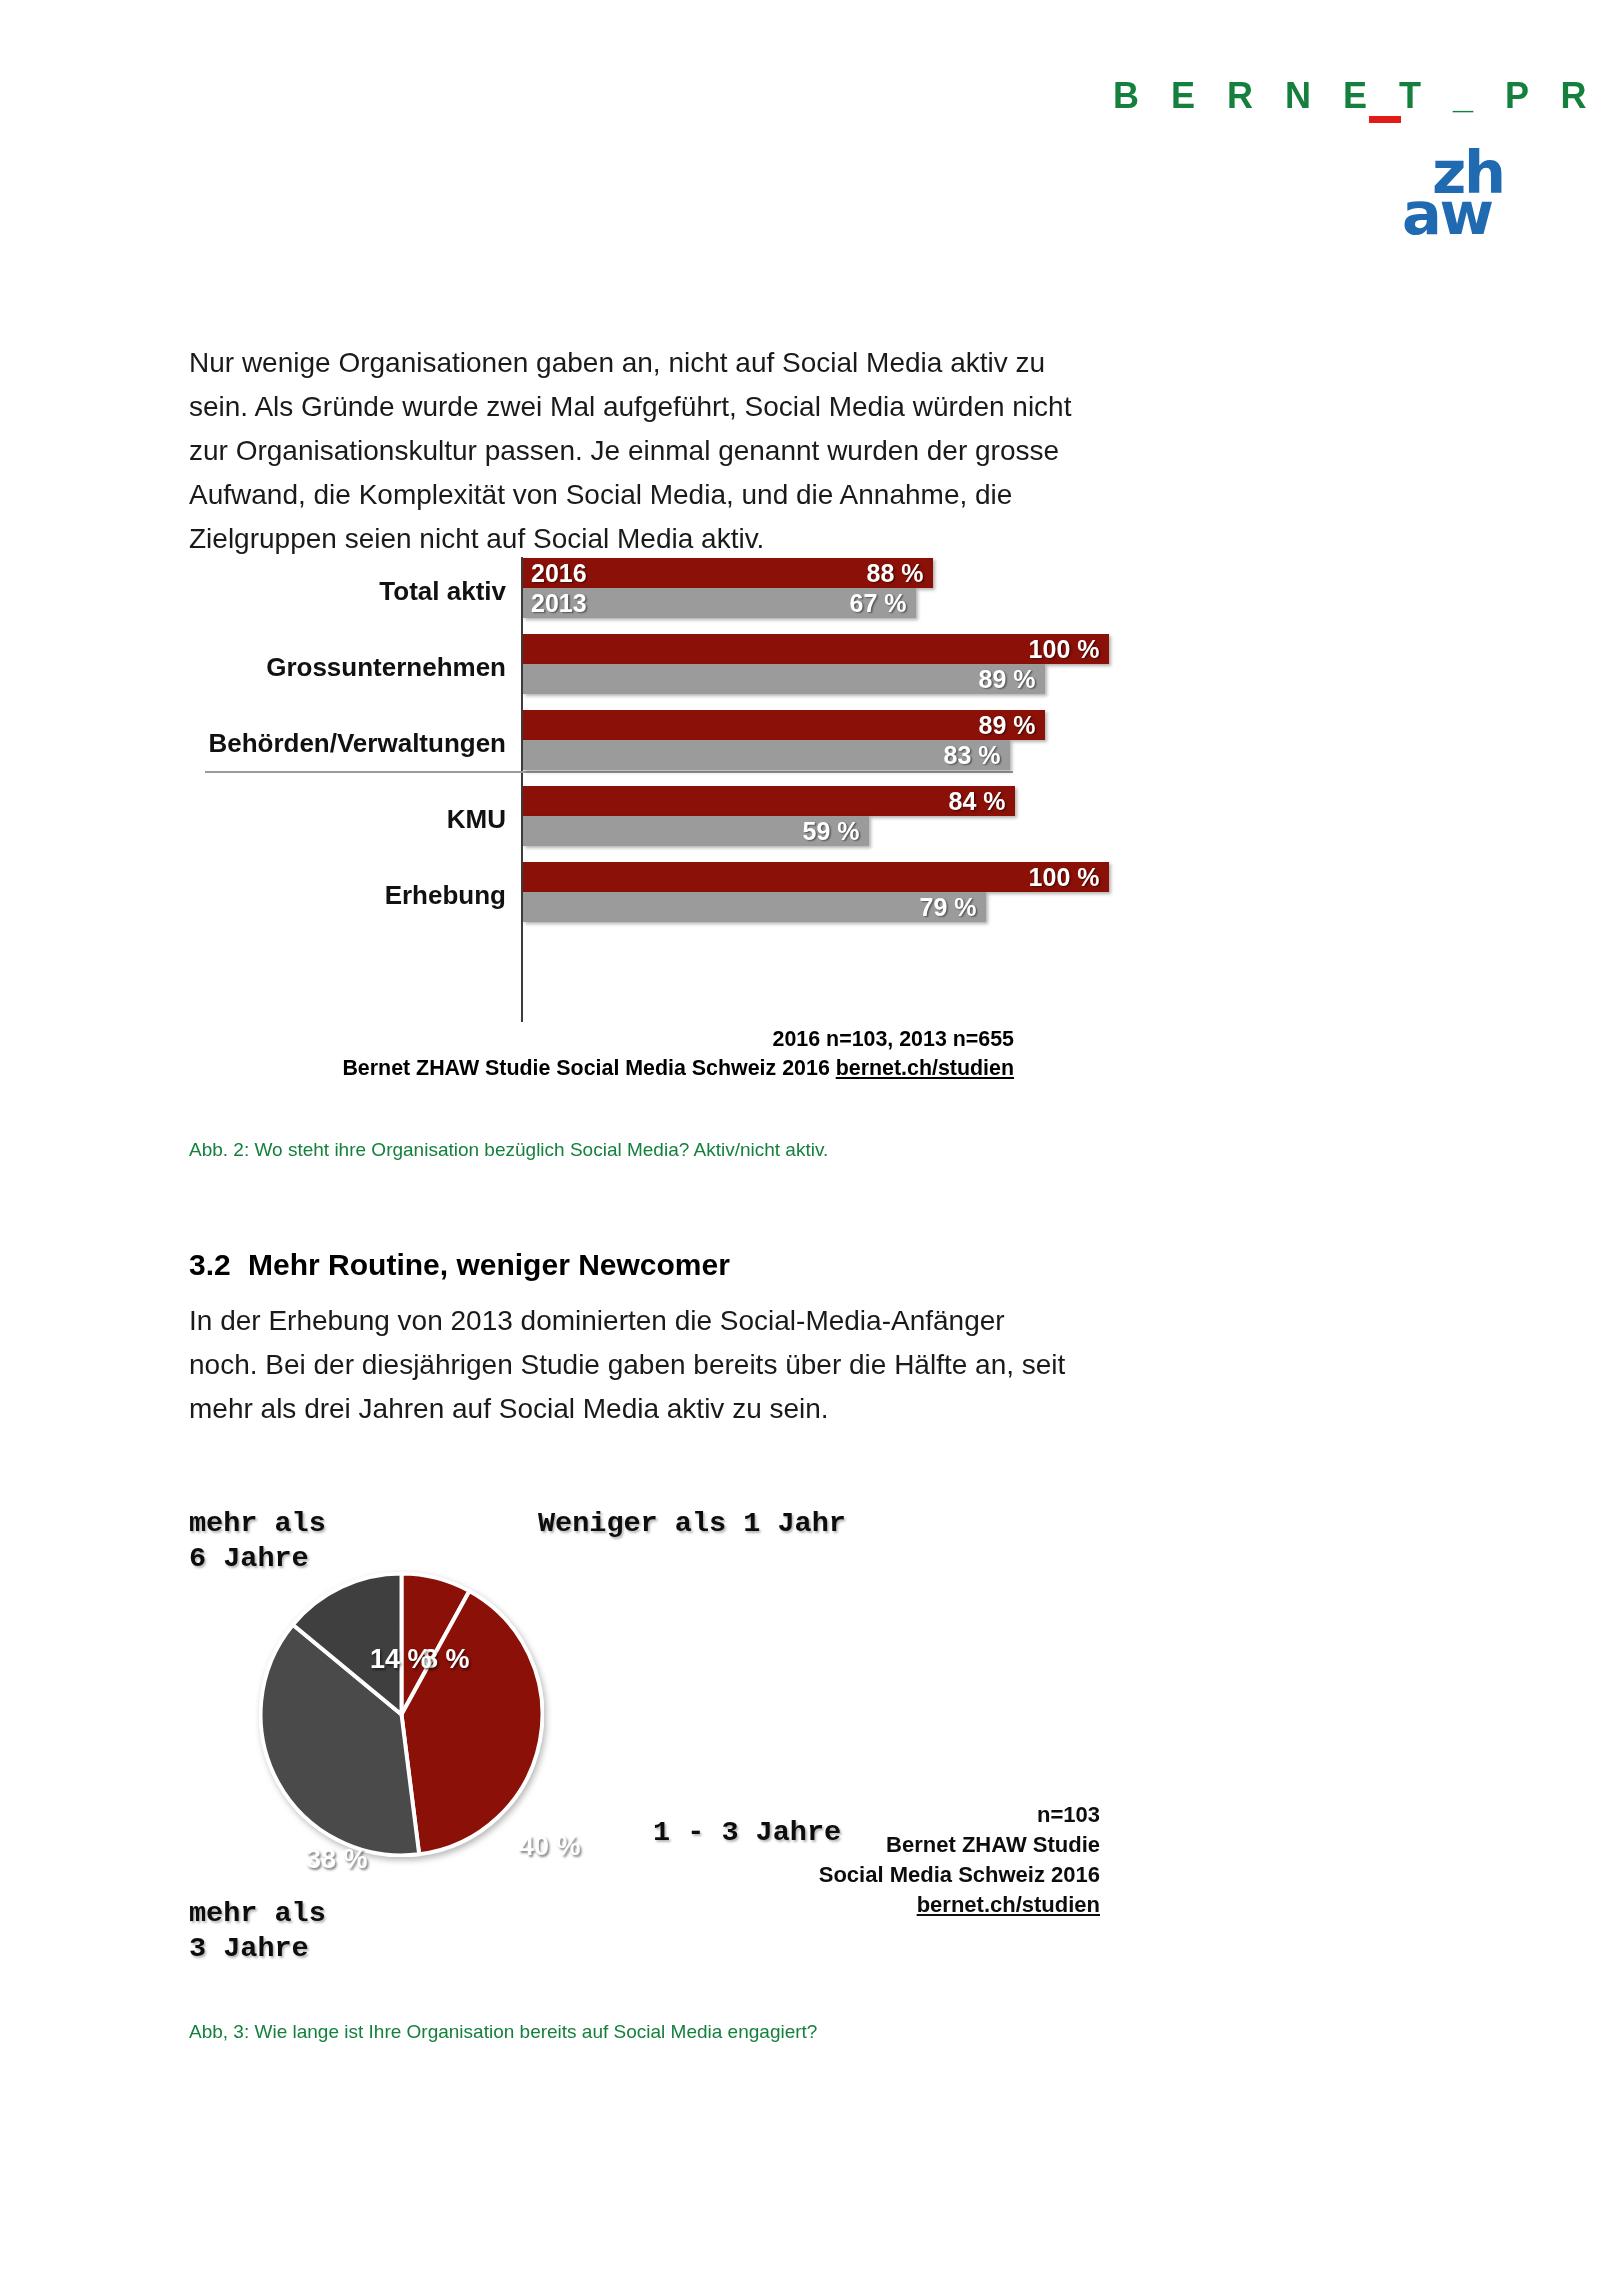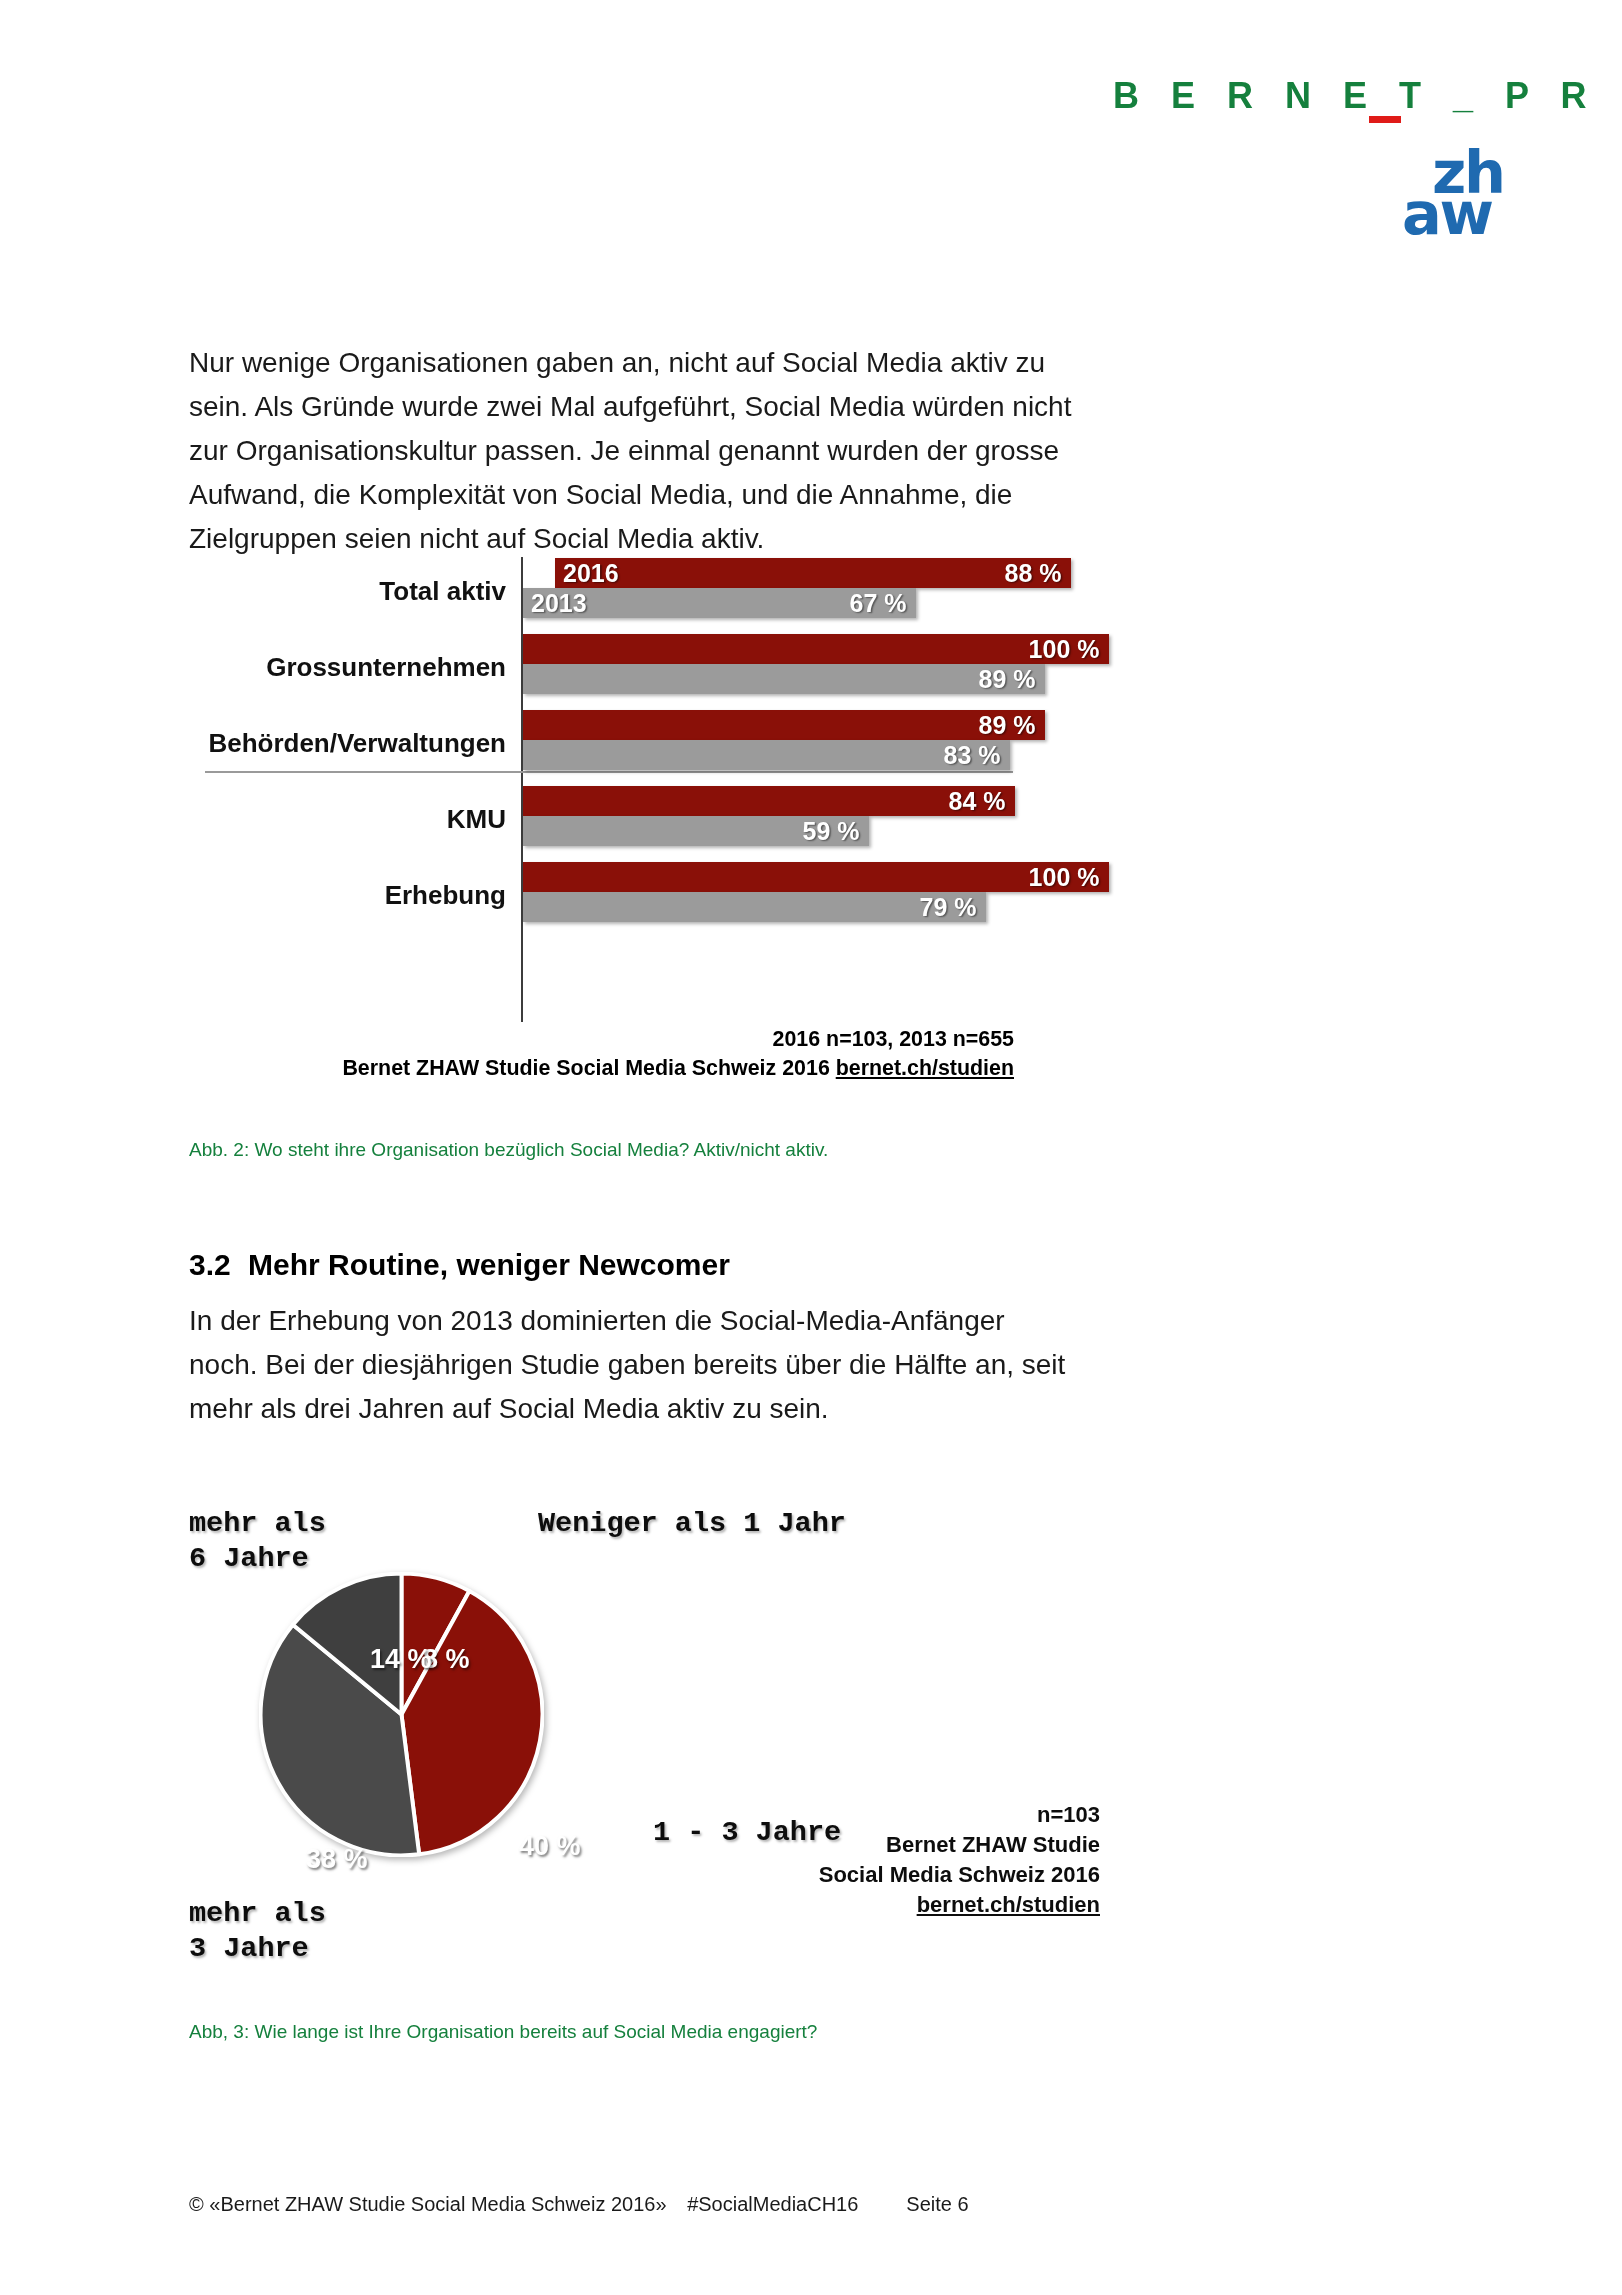--- a/index.html
+++ b/index.html
@@ -168,21 +168,21 @@
     <div class="aw">aw</div>
   </div>
 
   <div class="para para1">Nur wenige Organisationen gaben an, nicht auf Social Media aktiv zu sein.  Als Gründe wurde zwei Mal aufgeführt, Social Media würden nicht zur Organisationskultur passen. Je einmal genannt wurden der grosse Aufwand, die Komplexität von Social Media, und die Annahme, die Zielgruppen seien nicht auf Social Media aktiv.</div>
 
   <div id="bar-chart">
     <div class="bc-axis"></div>
     <div class="bc-divider"></div>
     <div id="bc-body">
         <div class="bc-catlabel" style="right: 673px; top: 28.5px;">Total aktiv</div>
-        <div class="bar red" style="left: 334px; top: 11px; width: 516px; margin-left: 32px;">
+        <div class="bar red" style="left: 334px; top: 11px; width: 410px;">
           <span class="bar-series">2016</span>
           <span class="bar-value">88 %</span>
         </div>
         <div class="bar grey" style="left: 334px; top: 41px; width: 393px;">
           <span class="bar-series">2013</span>
           <span class="bar-value">67 %</span>
         </div>
         <div class="bc-catlabel" style="right: 673px; top: 105px;">Grossunternehmen</div>
         <div class="bar red" style="left: 334px; top: 87px; width: 586px;">
           <span class="bar-value">100 %</span>
@@ -252,18 +252,15 @@
     <div class="pie-source">
       <div>n=103</div>
       <div>Bernet ZHAW Studie</div>
       <div>Social Media Schweiz 2016</div>
       <div class="u">bernet.ch/studien</div>
     </div>
   </div>
 
   <div class="fig-caption cap3">Abb, 3: Wie lange ist Ihre Organisation bereits auf Social Media engagiert?</div>
 
-  <div class="footer">
-    <span>© «Bernet ZHAW Studie Social Media Schweiz 2016»</span><span class="gap1"></span><span>#SocialMediaCH16</span><span class="gap2"></span><span>Seite 6</span>
-  </div>
 
 </div>
 
 
 </body></html>

